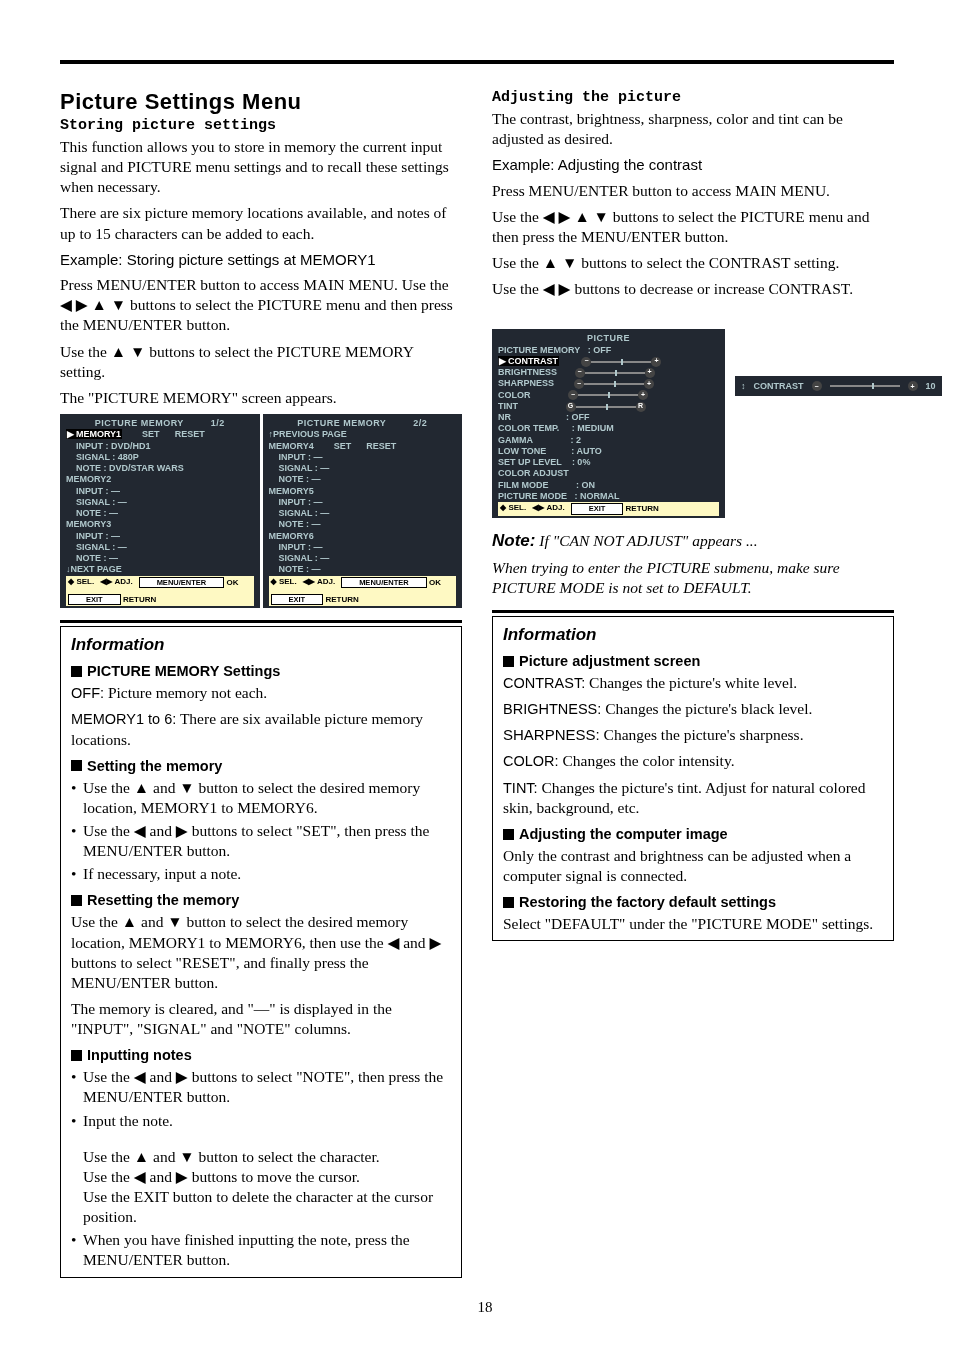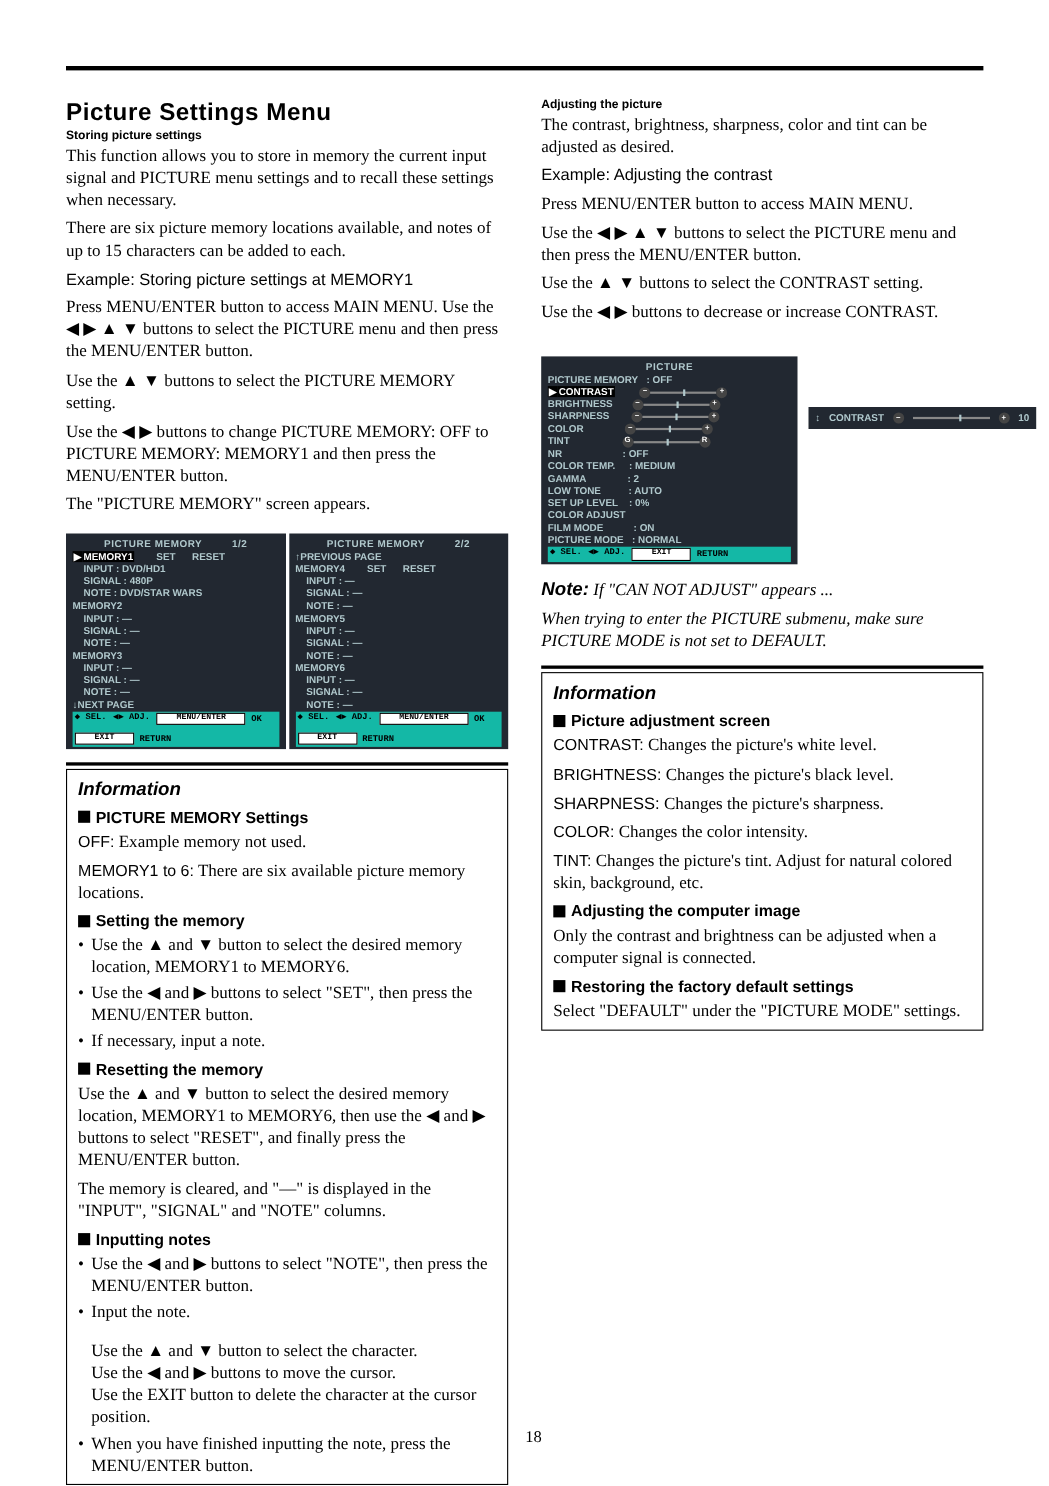--- a/index.html
+++ b/index.html
@@ -1,29 +1,29 @@
 <!DOCTYPE html>
 <html><head>
 <meta charset="utf-8">
 <style>
 body { margin:0; padding:0; background:#fff; font-family:"Times New Roman",serif; color:#000; }
 .page { width:954px; height:1351px; position:relative; padding:60px 60px 0 60px; box-sizing:border-box; }
 .hr-top { border-top:4px solid #000; margin-bottom:25px; }
 .cols { display:flex; gap:30px; }
 .col { flex:1; min-width:0; }
 h2.menu-title { font-family:Arial,Helvetica,sans-serif; font-weight:900; font-size:22px; margin:0 0 2px 0; letter-spacing:0.5px; }
-h3.sub { font-family:Liberation Sans, sans-serif; font-weight:700; font-size:11px; margin:0 0 3px 0; }
+h3.sub { font-family:Liberation Mono, monospace; font-weight:700; font-size:15px; margin:0 0 3px 0; }
 p { font-size:15.5px; line-height:1.3; margin:0 0 6px 0; }
 .sans { font-family:Arial,Helvetica,sans-serif; }
-.osd-pair { display:flex; gap:3px; margin:16px 0 10px 0; }
+.osd-pair { display:flex; gap:3px; margin:6px 0 10px 0; }
 .osd { background:#222831; color:#b0c8cc; font-family:Arial,Helvetica,sans-serif; font-size:9px; font-weight:700; padding:4px 6px 2px 6px; line-height:1.25; flex:1; }
 .osd .title { text-align:center; letter-spacing:0.5px; }
 .osd .row { white-space:nowrap; }
 .osd .hl { background:#000; color:#fff; padding:0 1px; }
-.osd .footer { background:#14b8a6; color:#000; font-size:8px; padding:1px 2px; display:flex; gap:6px; flex-wrap:wrap;font-family:Liberation Mono, monospace; }
+.osd .footer { background:#fef9c3; color:#000; font-size:8px; padding:1px 2px; display:flex; gap:6px; flex-wrap:wrap; }
 .osd .footer span { white-space:nowrap; }
 .info-hr { border-top:3px solid #000; margin:12px 0 4px 0; }
 .info-head { font-family:Arial,Helvetica,sans-serif; font-weight:900; font-size:17px; font-style:italic; margin:0 0 6px 0; }
 .info-box { border:1px solid #000; padding:8px 10px 0 10px; margin-top:-1px; }
 .sq { display:inline-block; width:11px; height:11px; background:#000; vertical-align:middle; margin-right:5px; margin-top:-2px; }
 .sub2 { font-family:Arial,Helvetica,sans-serif; font-weight:700; font-size:14.5px; margin:8px 0 4px 0; }
 ul.b { list-style:none; padding:0; margin:0 0 6px 0; }
 ul.b li { font-size:15.5px; line-height:1.3; padding-left:12px; position:relative; margin-bottom:3px; }
 ul.b li:before { content:"•"; position:absolute; left:0; }
 .pg { text-align:center; font-size:15px; position:absolute; bottom:35px; left:16px; right:0; }
@@ -42,21 +42,20 @@
   <div class="hr-top"></div>
   <div class="cols">
     <div class="col">
       <h2 class="menu-title">Picture Settings Menu</h2>
       <h3 class="sub">Storing picture settings</h3>
       <p>This function allows you to store in memory the current input signal and PICTURE menu settings and to recall these settings when necessary.</p>
       <p>There are six picture memory locations available, and notes of up to 15 characters can be added to each.</p>
       <p class="sans" style="font-size:15px;">Example: Storing picture settings at MEMORY1</p>
       <p>Press MENU/ENTER button to access MAIN MENU. Use the ◀ ▶ ▲ ▼ buttons to select the PICTURE menu and then press the MENU/ENTER button.</p>
       <p>Use the ▲ ▼ buttons to select the PICTURE MEMORY setting.</p>
-      <p>Use the ◀ ▶ buttons to change PICTURE MEMORY: OFF to PICTURE MEMORY: MEMORY1 and then press the MENU/ENTER button.</p>
       <p>The "PICTURE MEMORY" screen appears.</p>
 
       <div class="osd-pair">
         <div class="osd">
           <div class="title"><span>PICTURE MEMORY</span>&nbsp;&nbsp;&nbsp;&nbsp;&nbsp;&nbsp;&nbsp;&nbsp;&nbsp;<span>1/2</span></div>
           <div class="row"><span class="hl arrow-marker">▶</span><span class="hl">MEMORY1</span>&nbsp;&nbsp;&nbsp;&nbsp;&nbsp;&nbsp;&nbsp;&nbsp;<span>SET</span>&nbsp;&nbsp;&nbsp;&nbsp;&nbsp;&nbsp;<span>RESET</span></div>
           <div class="row">&nbsp;&nbsp;&nbsp;&nbsp;<span>INPUT : DVD/HD1</span></div>
           <div class="row">&nbsp;&nbsp;&nbsp;&nbsp;<span>SIGNAL : 480P</span></div>
           <div class="row">&nbsp;&nbsp;&nbsp;&nbsp;<span>NOTE : DVD/STAR WARS</span></div>
           <div class="row">MEMORY2</div>
@@ -96,21 +95,21 @@
               <span><span class="footer-box">MENU/ENTER</span> <span>OK</span></span>
               <span><span class="footer-box">EXIT</span> <span>RETURN</span></span>
             </div>
         </div>
       </div>
 
       <div class="info-hr"></div>
       <div class="info-box">
         <div class="info-head">Information</div>
         <div class="sub2"><span class="sq"></span><span>PICTURE MEMORY Settings</span></div>
-        <p><span class="sans" style="font-size:14.5px;">OFF:</span><span> Example memory not used.</span></p>
+        <p><span class="sans" style="font-size:14.5px;">OFF:</span><span> Picture memory not each.</span></p>
         <p><span class="sans" style="font-size:14.5px;">MEMORY1 to 6:</span><span> There are six available picture memory locations.</span></p>
         <div class="sub2"><span class="sq"></span><span>Setting the memory</span></div>
         <ul class="b">
           <li>Use the ▲ and ▼ button to select the desired memory location, MEMORY1 to MEMORY6.</li>
           <li>Use the ◀ and ▶ buttons to select "SET", then press the MENU/ENTER button.</li>
           <li>If necessary, input a note.</li>
         </ul>
         <div class="sub2"><span class="sq"></span><span>Resetting the memory</span></div>
         <p>Use the ▲ and ▼ button to select the desired memory location, MEMORY1 to MEMORY6, then use the ◀ and ▶ buttons to select "RESET", and finally press the MENU/ENTER button.</p>
         <p>The memory is cleared, and "—" is displayed in the "INPUT", "SIGNAL" and "NOTE" columns.</p>

